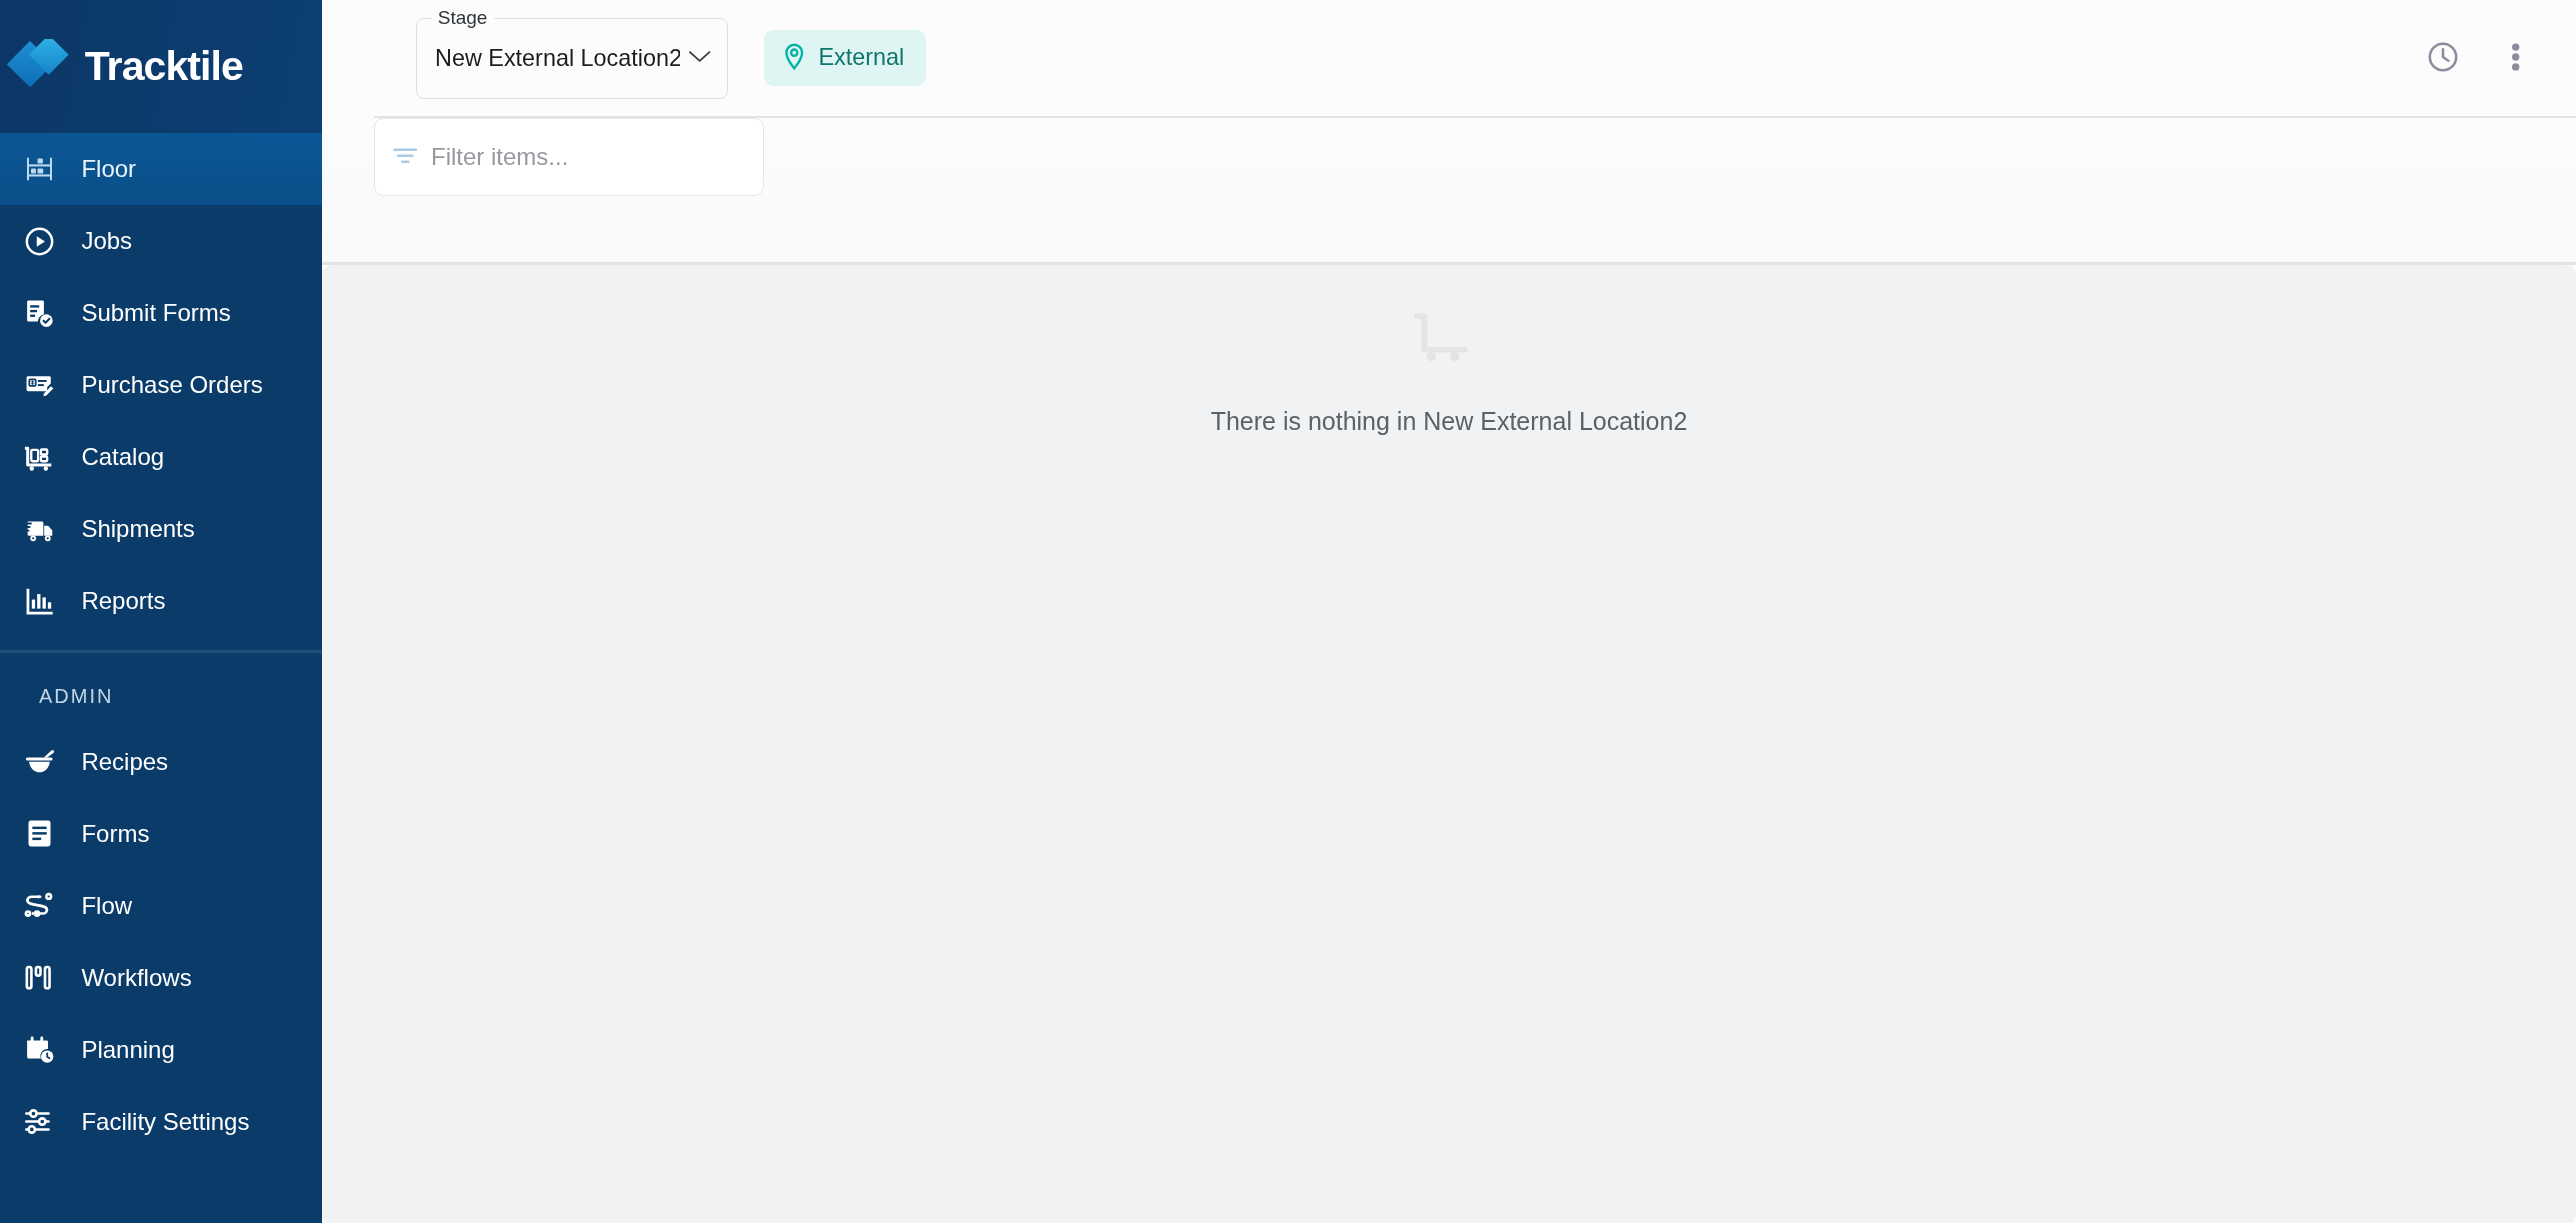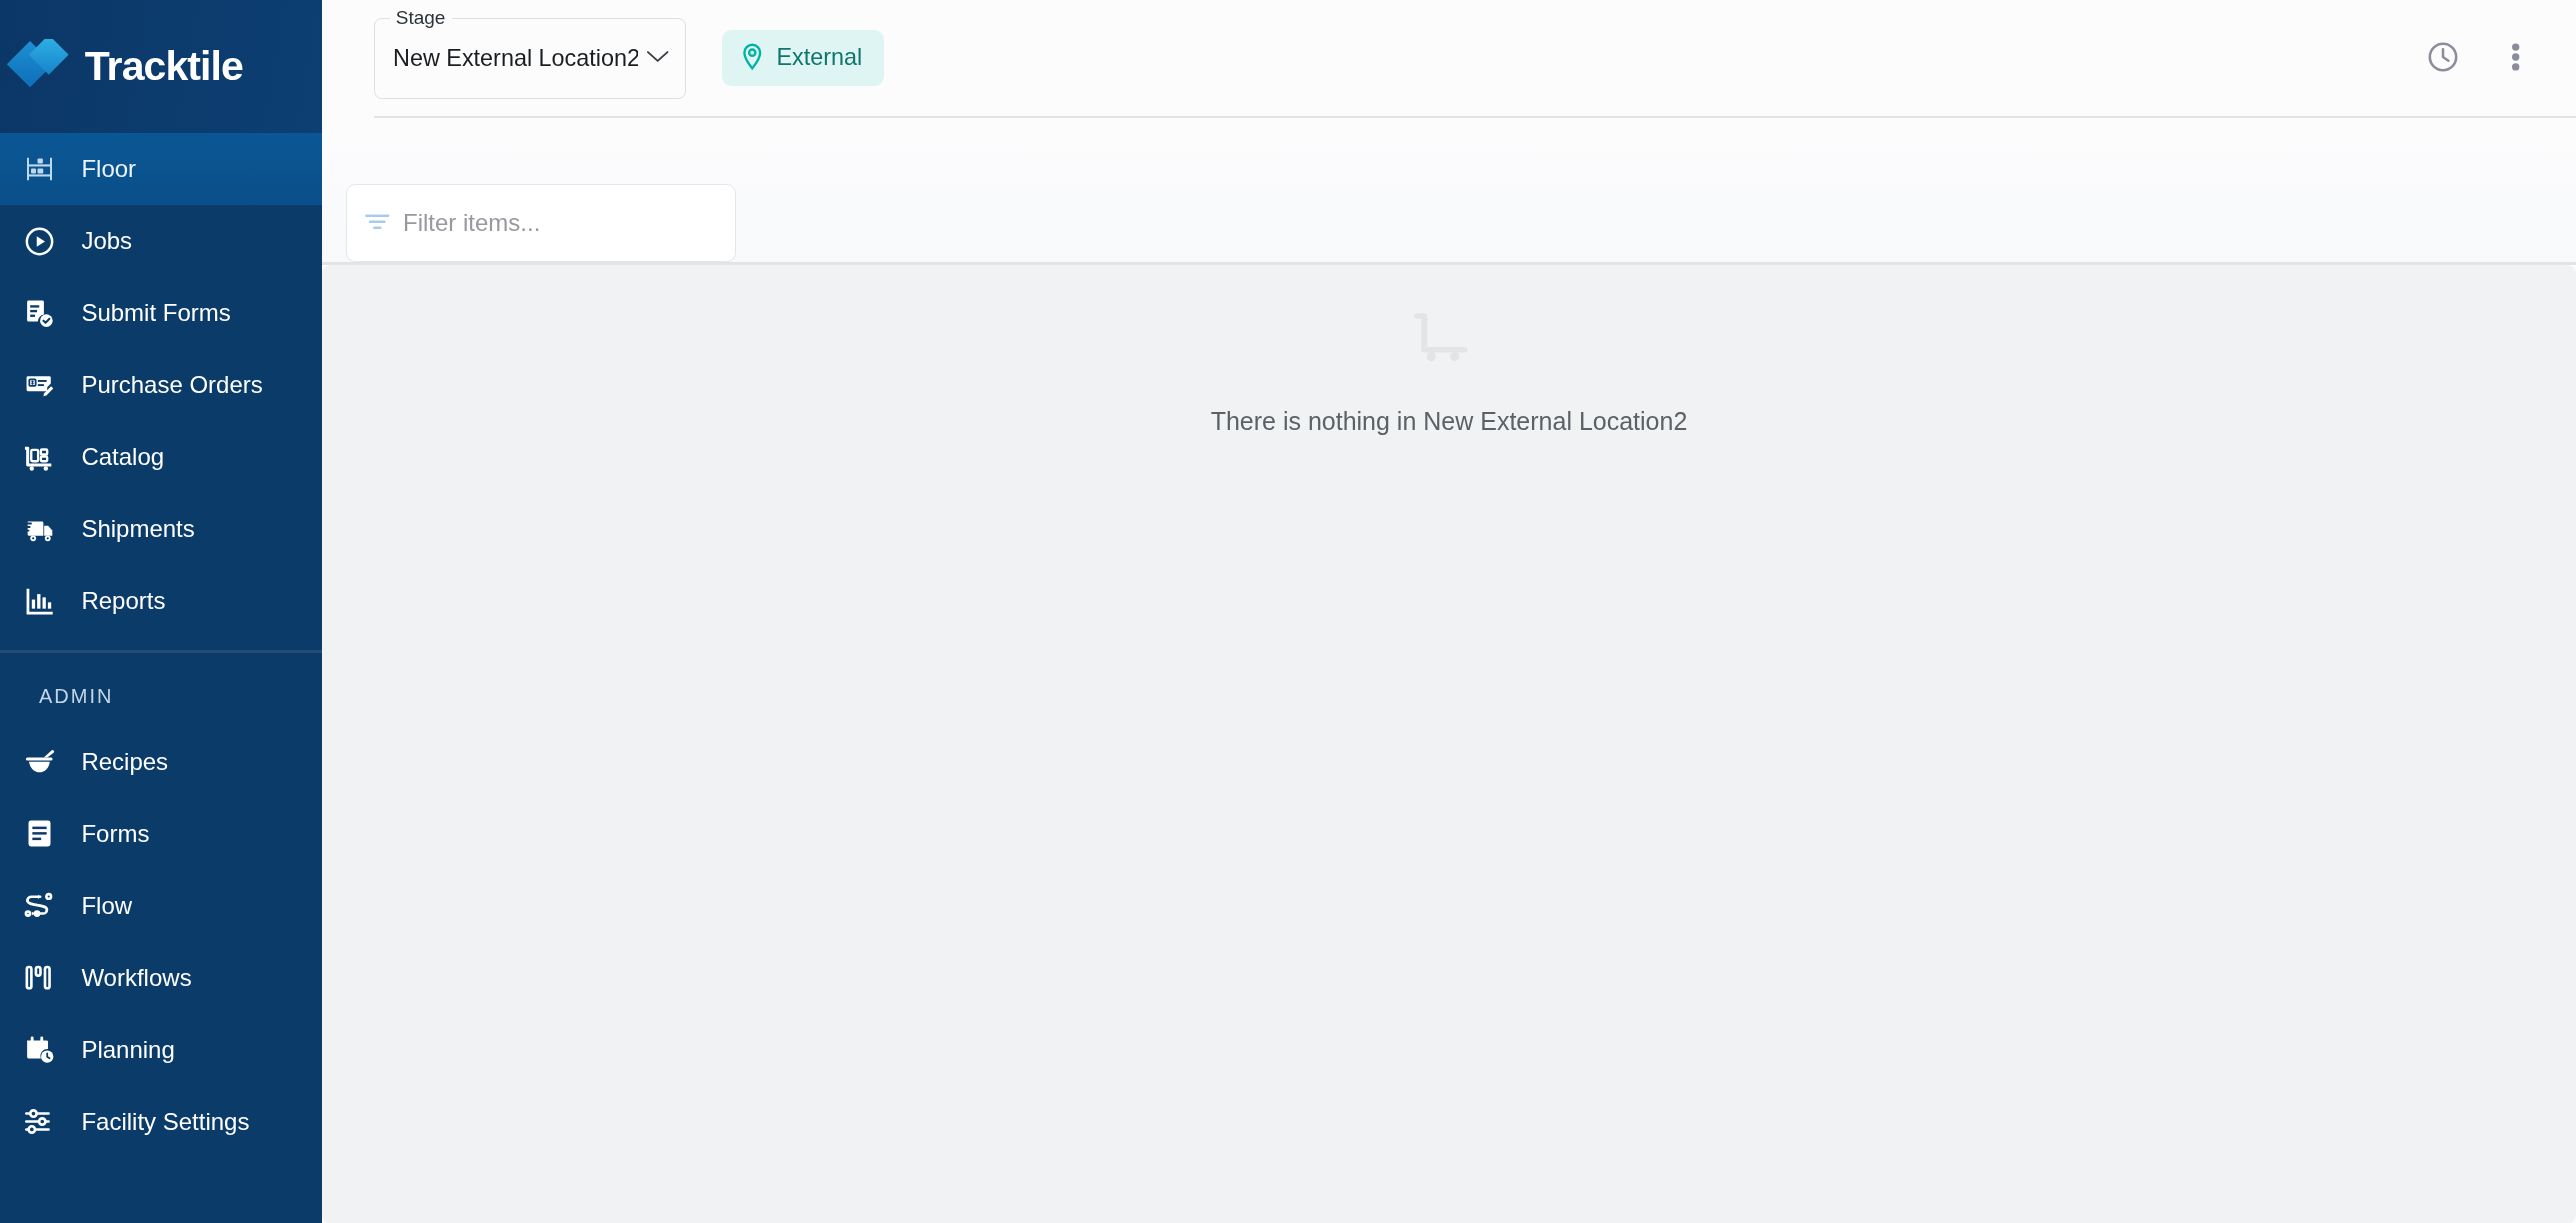--- a/index.html
+++ b/index.html
@@ -125,20 +125,21 @@
     background: #fcfcfd;
     position: relative;
   }
 
   
   .stage-field {
     position: relative;
     width: 312px;
     height: 81px;
     flex: none;
+    margin-left: 42px;
   }
   .stage-outline {
     position: absolute;
     inset: 0;
     border: 1.6px solid #dcdfe3;
     border-radius: 7.8px;
     pointer-events: none;
   }
   .stage-legend {
     position: absolute;
@@ -213,22 +214,22 @@
     height: 2.3px;
     background: #e2e3e5;
     margin-left: 52px;
     margin-right: 0;
   }
 
   .filterbar {
     height: 144px;
     min-height: 144px;
     display: flex;
-    align-items: flex-end;
-    padding-left: 24px;
+    align-items: flex-start;
+    padding-left: 52px;
     background: linear-gradient(180deg, #fcfcfd 0%, #f8f9fb 100%);
   }
   .filter-input-wrap {
     width: 390px;
     height: 78px;
     border: 1.6px solid #e4e6e9;
     border-radius: 9.4px;
     background: #ffffff;
     display: flex;
     align-items: center;

